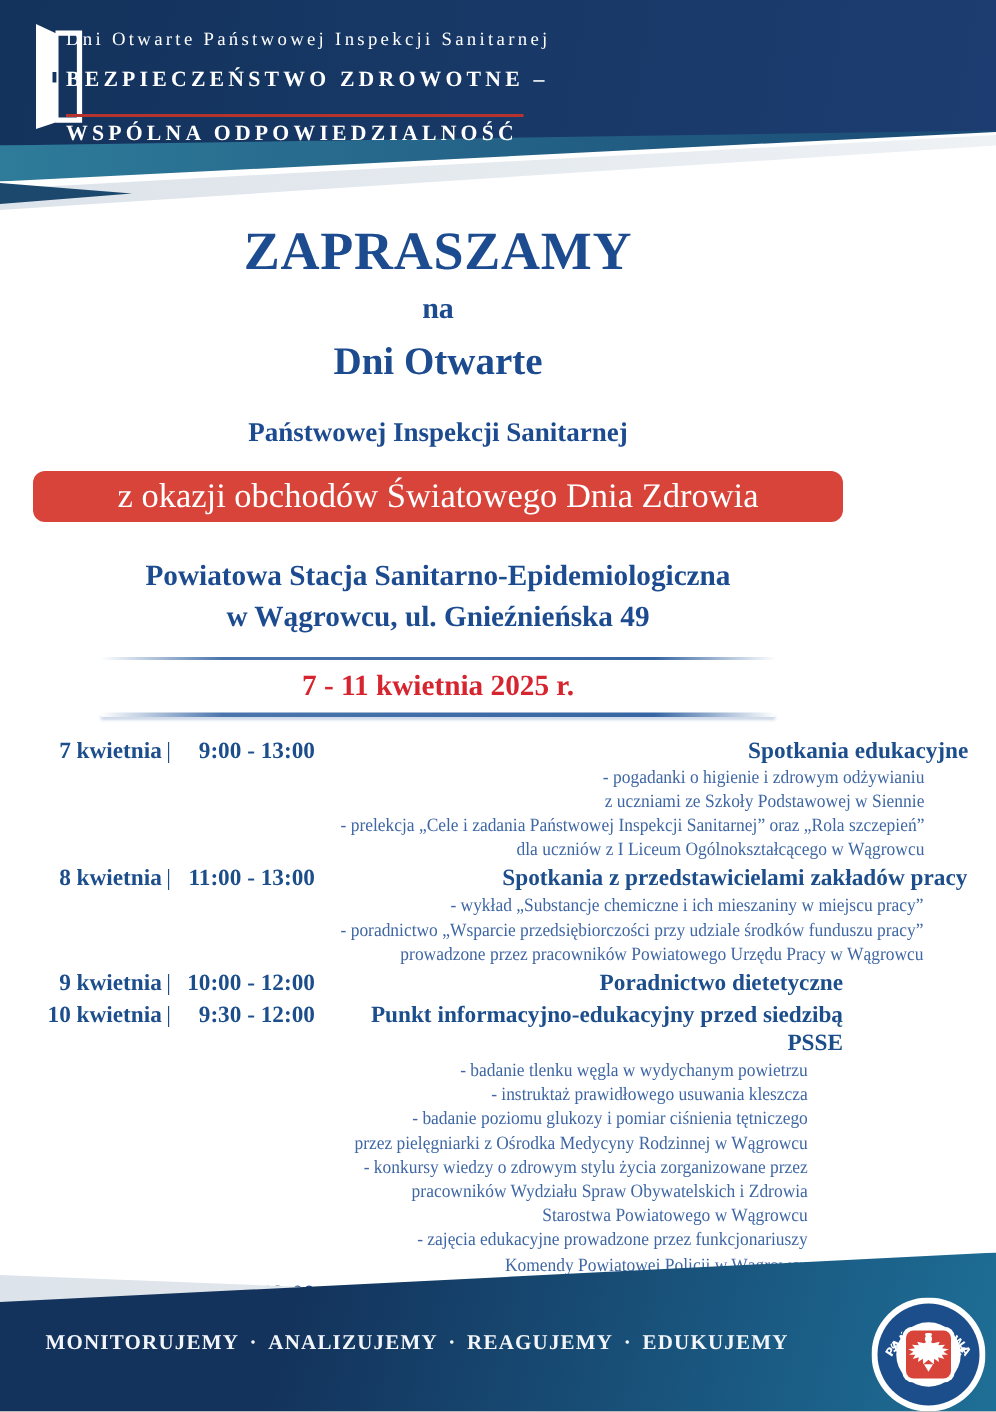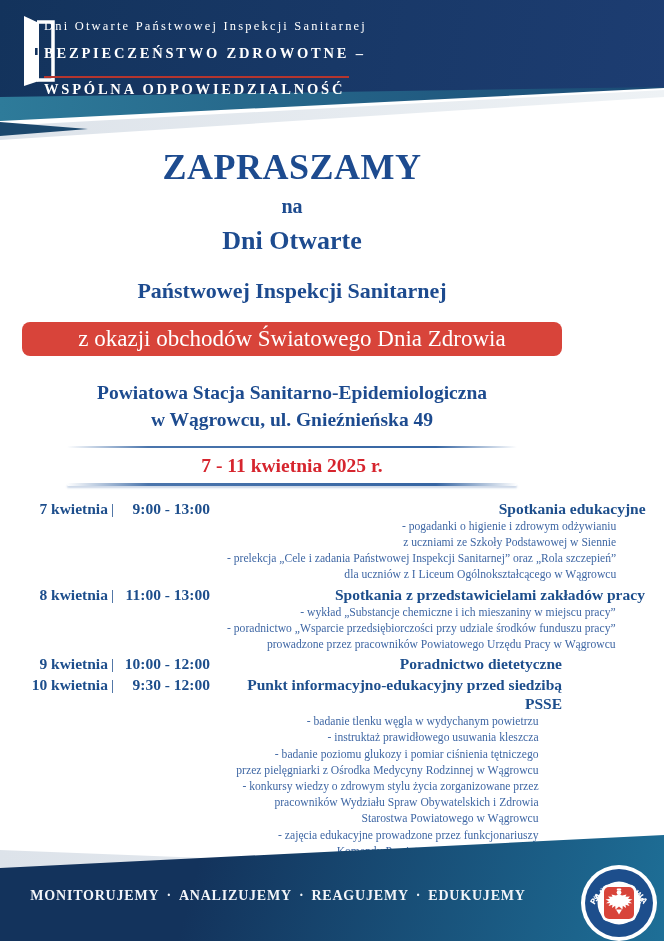--- a/index.html
+++ b/index.html
@@ -21,21 +21,21 @@
   .door { position:absolute; left:20px; top:14px; }
   .hero-text { position:absolute; left:44px; top:19px; color:#fff; white-space:nowrap; }
   .hero-line1 { font-size:12.5px; letter-spacing:2.2px; margin-bottom:8px; font-weight:normal; }
   .hero-line2, .hero-line3 { font-size:14.5px; font-weight:bold; letter-spacing:2.8px; line-height:22px; }
   .underlined { display:inline-block; border-bottom:2.5px solid var(--underline-red); padding-bottom:12px; }
   
   .content { position:absolute; top:138px; left:4px; width:540px; text-align:center; color:var(--title-blue);margin-left:18px; }
   .invite  { font-size:36px; font-weight:bold; letter-spacing:.5px; margin:8px 0 0; }
   .na      { font-size:20px; font-weight:bold; margin-top:7px; }
   .event1  { font-size:26px; font-weight:bold; margin-top:8px; }
-  .event2  { font-size:22px; font-weight:bold; margin-top:5px;text-align:center; }
+  .event2  { font-size:18px; font-weight:bold; margin-top:5px;text-align:center; }
   .banner  { display:block; margin:12px auto 0; width:516px; background:var(--banner-red);
              color:#ffffff; font-size:23px; line-height:27px; padding:3px 12px 4px;
              border-radius:8px; }
   .venue   { margin-top:23px; font-size:19.5px; font-weight:bold; line-height:27px; }
   .divider { width:450px; height:2px; margin:0 auto; border-radius:2px;
              background:linear-gradient(to right, rgba(43,93,158,0), rgba(43,93,158,.85) 18%,
                         rgba(43,93,158,.95) 82%, rgba(43,93,158,0)); }
   .d1 { margin-top:13px; }
   .d2 { margin-top:6px; height:3px; box-shadow:0 2px 2px rgba(43,93,158,.25); }
   .date-range { margin-top:7px; font-size:19.5px; font-weight:bold; color:var(--date-red); }

